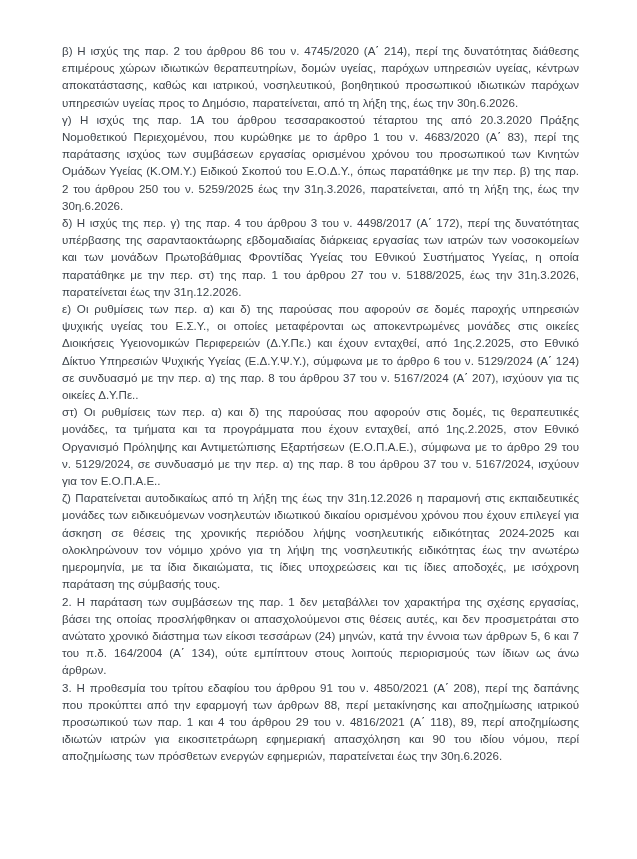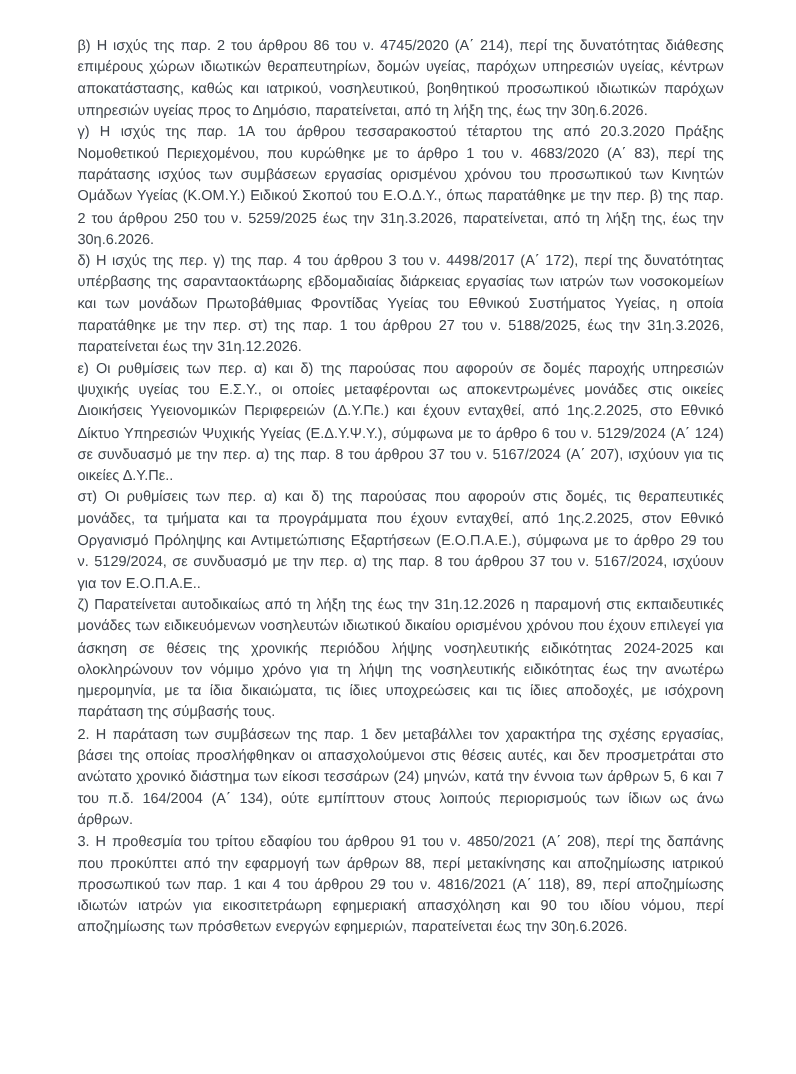--- a/index.html
+++ b/index.html
@@ -10,21 +10,21 @@
   .page {
     position: relative;
     width: 637px;
     height: 859px;
     background: #ffffff;
     overflow: hidden;
   }
   .text-block {
     position: absolute;
     left: 62px;
-    top: 28px;
+    top: 42px;
     width: 517px;
     font-family: "Liberation Sans", "DejaVu Sans", sans-serif;
     font-size: 11.6px;
     line-height: 17.2px;
     color: #3d444b;
     text-align: justify;
     text-justify: inter-word;
   }
   .text-block p {
     margin: 0;

